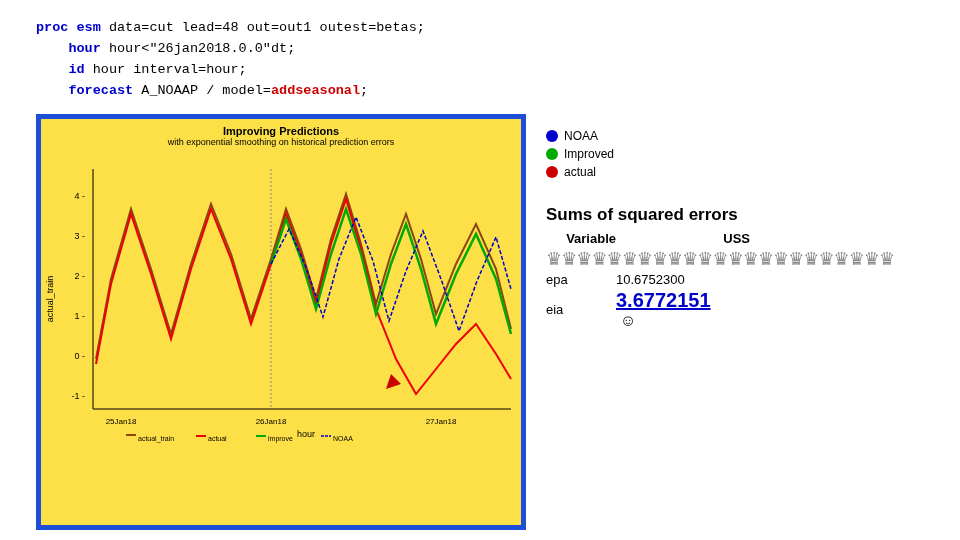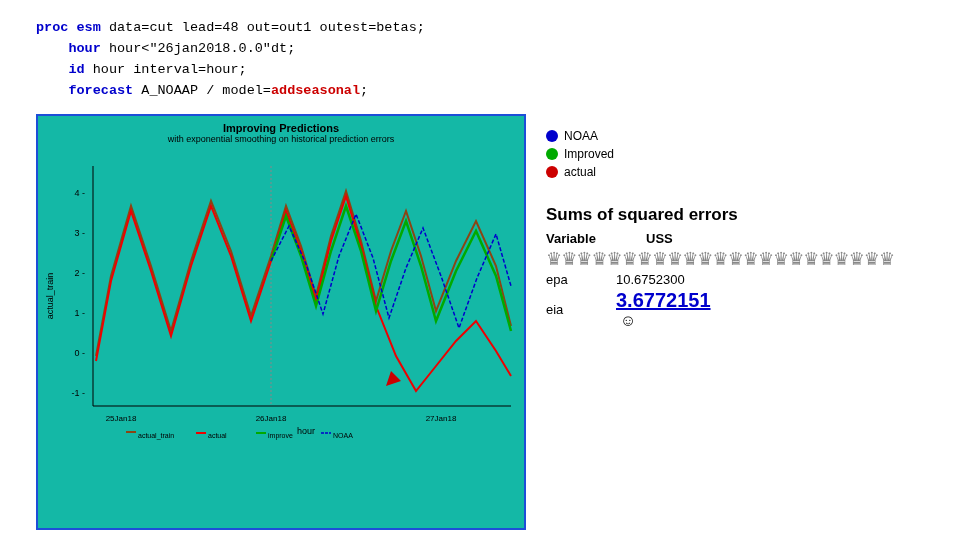--- a/index.html
+++ b/index.html
@@ -33,22 +33,22 @@
     .bottom-section {
       display: flex;
       flex-direction: row;
       gap: 20px;
       flex: 1;
     }
 
     .chart-area {
       width: 490px;
       min-width: 490px;
-      border: 2px solid #1d4ed8;
-      background: #14b8a6;
+      border: 5px solid #1d4ed8;
+      background: #fde047;
       position: relative;
       flex-shrink: 0;
     }
 
     .chart-title {
       text-align: center;
       font-family: Arial, sans-serif;
       font-size: 11px;
       font-weight: bold;
       margin-top: 6px;
@@ -106,23 +106,24 @@
       margin-top: 10px;
     }
 
     .table-block {
       font-family: Arial, sans-serif;
       font-size: 13px;
     }
 
     .table-header {
       display: flex;
-      gap: 30px;
+      gap: 44px;
       font-weight: bold;
       margin-bottom: 2px;
+      text-align: right;
     }
 
     .col-var { width: 70px; }
     .col-uss { width: 90px; }
 
     .crown-row {
       font-size: 18px;
       letter-spacing: -1px;
       color: #888;
       margin: 2px 0;

